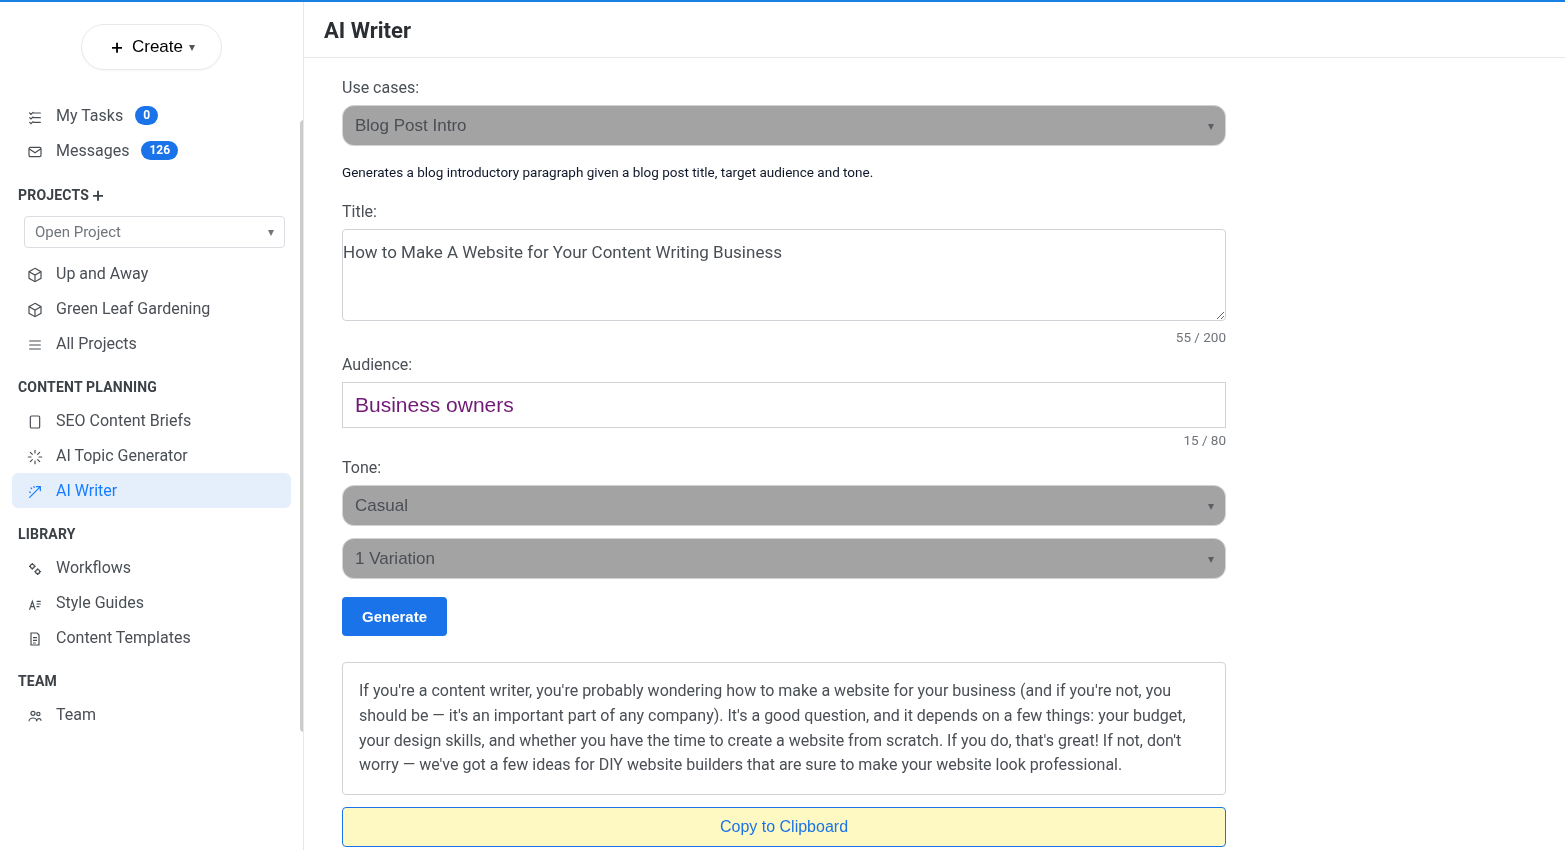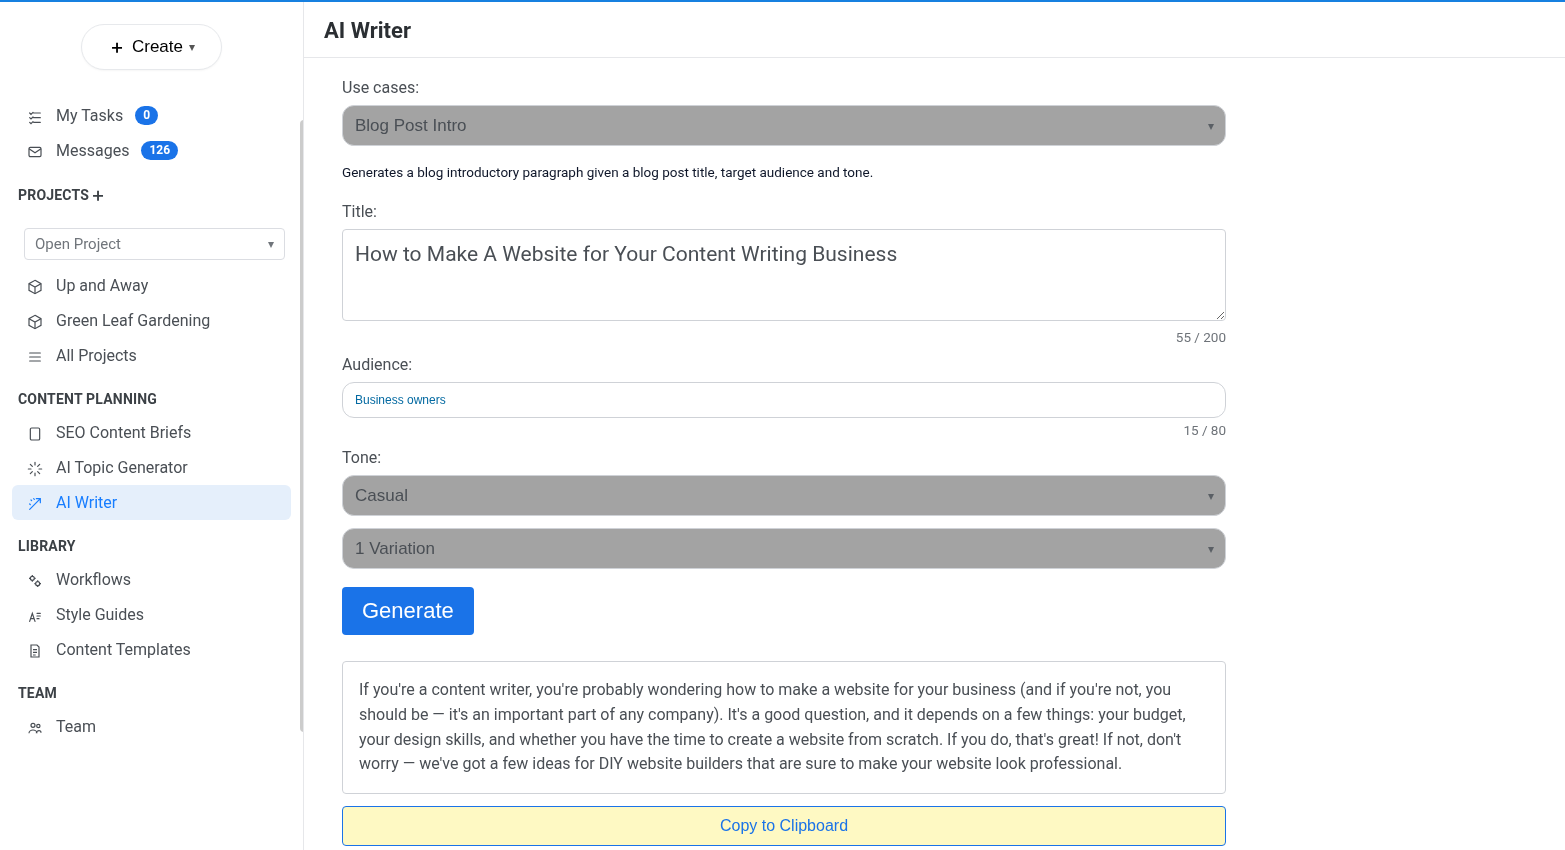--- a/index.html
+++ b/index.html
@@ -53,21 +53,21 @@
   }
 
   .section-title {
     display:flex; align-items:center; 
     padding: 18px 10px 8px 10px;
     font-size:14px; font-weight:700; color:#3c4146; letter-spacing:.2px;
   }
   .section-title .add { width:18px; height:18px; display:flex; align-items:center; justify-content:center; cursor:pointer; font-size:18px; font-weight:600; }
 
   .select-like {
-    margin: 16px 10px 8px 16px;
+    margin: 4px 10px 8px 16px;
     border:1px solid #dbdde2; color:#70757b; border-radius:4px;
     padding:6px 10px; font-size:15px;
     display:flex; justify-content:space-between; align-items:center;
     cursor:pointer;
     background:#fff;
   }
 
   
   .main {
     flex: 1;
@@ -101,35 +101,35 @@
   .select-wrap::after {
     content:"▾"; position:absolute; right:12px; top:50%; transform:translateY(-50%);
     font-size:12px; color:#5a5f65; pointer-events:none;
   }
 
   .helper-text { font-size:13.5px; color:#0f172a; margin-top:18px; }
 
   .textarea {
     width:100%; min-height:92px; resize:both;
     border:1px solid #cfd2d7; border-radius:4px;
-    padding: 12px 12px; font-size:21px; color:#4a4f55;
+    padding: 12px 0; font-size:17px; color:#4a4f55;
     font-family:inherit;
   }
   .char-count { text-align:right; font-size:13.5px; color:#6e7379; margin-top:4px; }
 
   .text-input {
     width:100%;
-    border:1px solid #cfd2d7; border-radius:12px;
-    padding: 10px 12px; font-size:12px; color:#0369a1;
+    border:1px solid #cfd2d7; border-radius:0;
+    padding: 10px 12px; font-size:21px; color:#701a75;
   }
 
   .gen-btn {
     margin-top:18px;
     background:#1a73e8; color:#fff; border:none; border-radius:4px;
-    padding: 11px 20px; font-size:22px; font-weight:400; cursor:pointer;
+    padding: 11px 20px; font-size:15px; font-weight:700; cursor:pointer;
   }
 
   .result {
     margin-top:26px;
     border:1px solid #cfd2d7; border-radius:4px;
     padding:16px 16px; font-size:16px; line-height:1.55; color:#4a4f55;
   }
 
   .copy-btn {
     display:block; width:100%; text-align:center;

